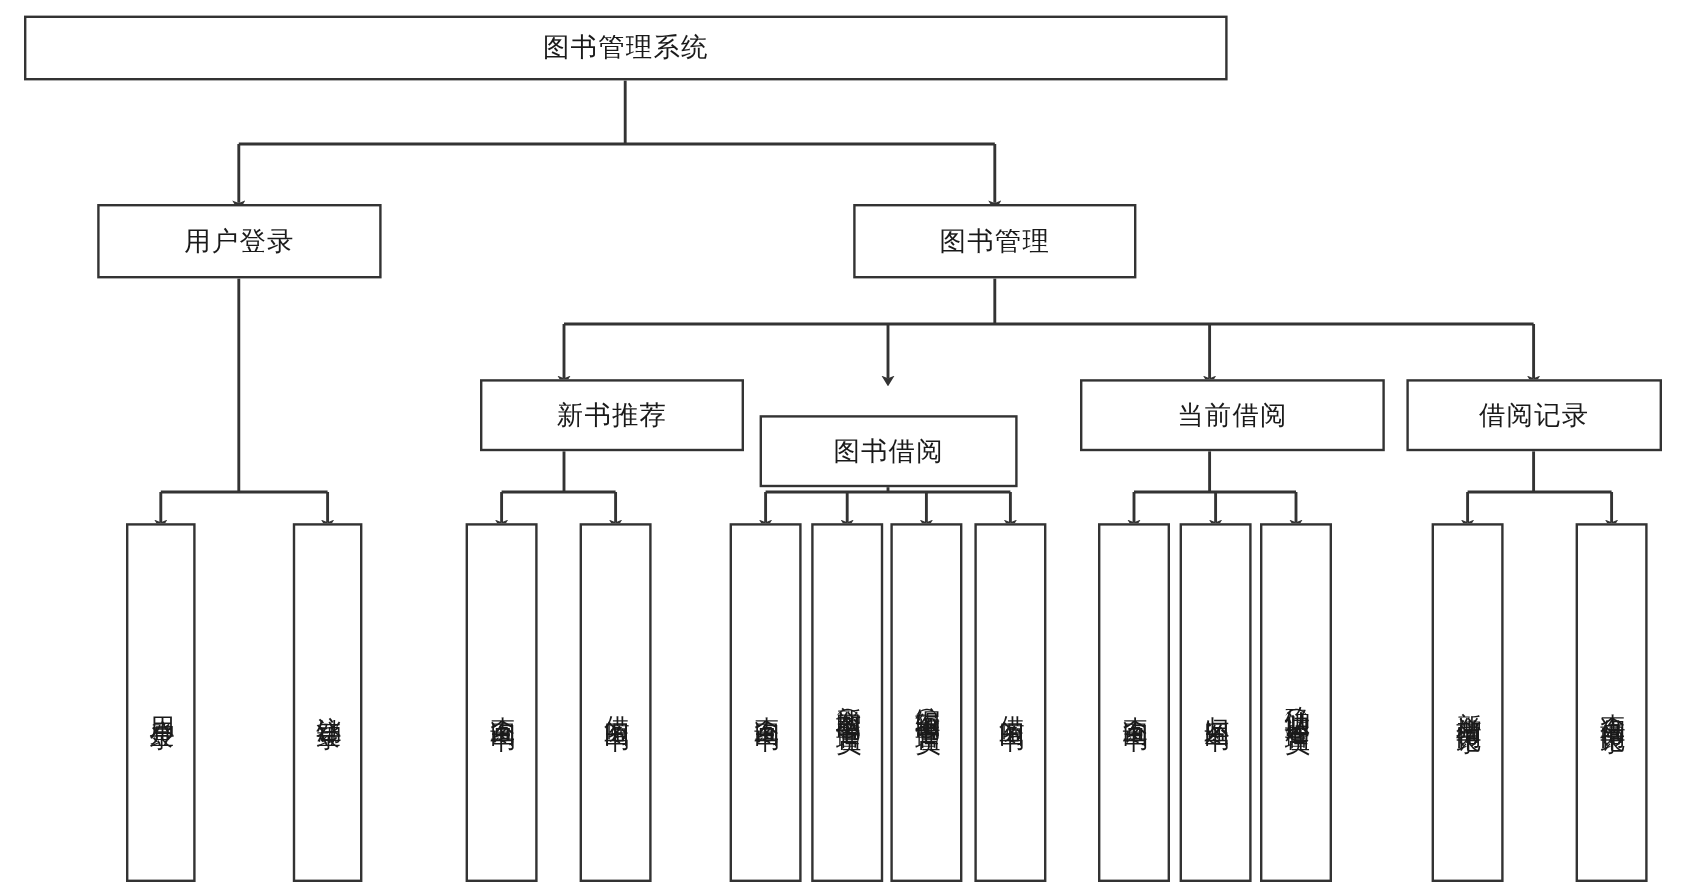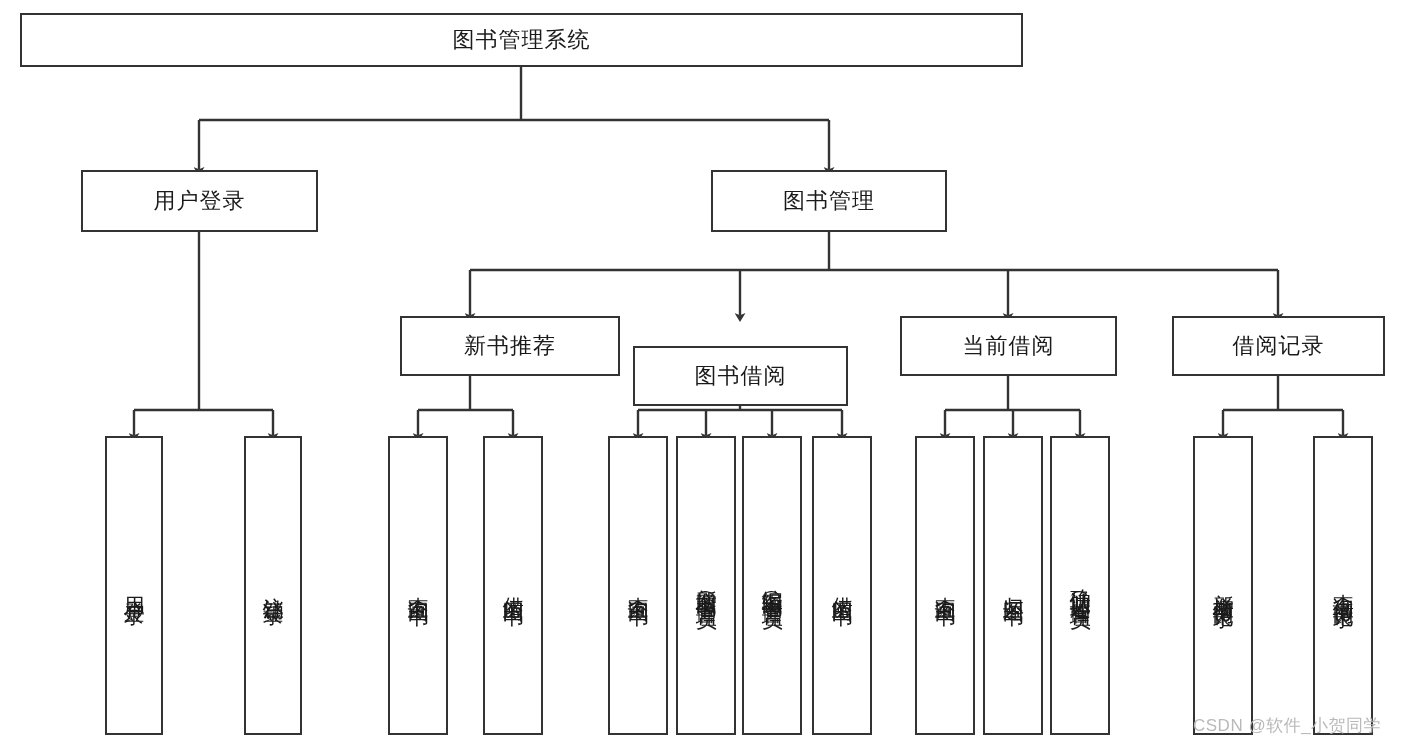--- a/index.html
+++ b/index.html
@@ -118,21 +118,21 @@
       </div>
       <div class="node horiz" style="left: 711px; top: 170px; width: 236px; height: 62px;">
         <span class="label">图书管理</span>
       </div>
       <div class="node horiz" style="left: 360px; top: 316px; width: 220px; height: 60px; margin-left: 40px;">
         <span class="label">新书推荐</span>
       </div>
       <div class="node horiz" style="left: 633px; top: 316px; width: 215px; height: 60px; margin-top: 30px;">
         <span class="label">图书借阅</span>
       </div>
-      <div class="node horiz" style="left: 900px; top: 316px; width: 217px; height: 60px;">
+      <div class="node horiz" style="left: 900px; top: 316px; width: 254px; height: 60px;">
         <span class="label">当前借阅</span>
       </div>
       <div class="node horiz" style="left: 1172px; top: 316px; width: 213px; height: 60px;">
         <span class="label">借阅记录</span>
       </div>
       <div class="node vert" style="left: 105px; top: 436px; width: 58px; height: 299px;">
         <span class="label">用户登录</span>
       </div>
       <div class="node vert" style="left: 244px; top: 436px; width: 58px; height: 299px;">
         <span class="label">注销登录</span>
@@ -165,14 +165,13 @@
         <span class="label">确认归还（管理员）</span>
       </div>
       <div class="node vert" style="left: 1193px; top: 436px; width: 60px; height: 299px;">
         <span class="label">新增借阅记录</span>
       </div>
       <div class="node vert" style="left: 1313px; top: 436px; width: 60px; height: 299px;">
         <span class="label">查询借阅记录</span>
       </div>
     </div>
 
-  <div class="watermark" style="left: 1193px; top: 714px;">CSDN @软件_小贺同学</div>
 </div>
 
 </body></html>

